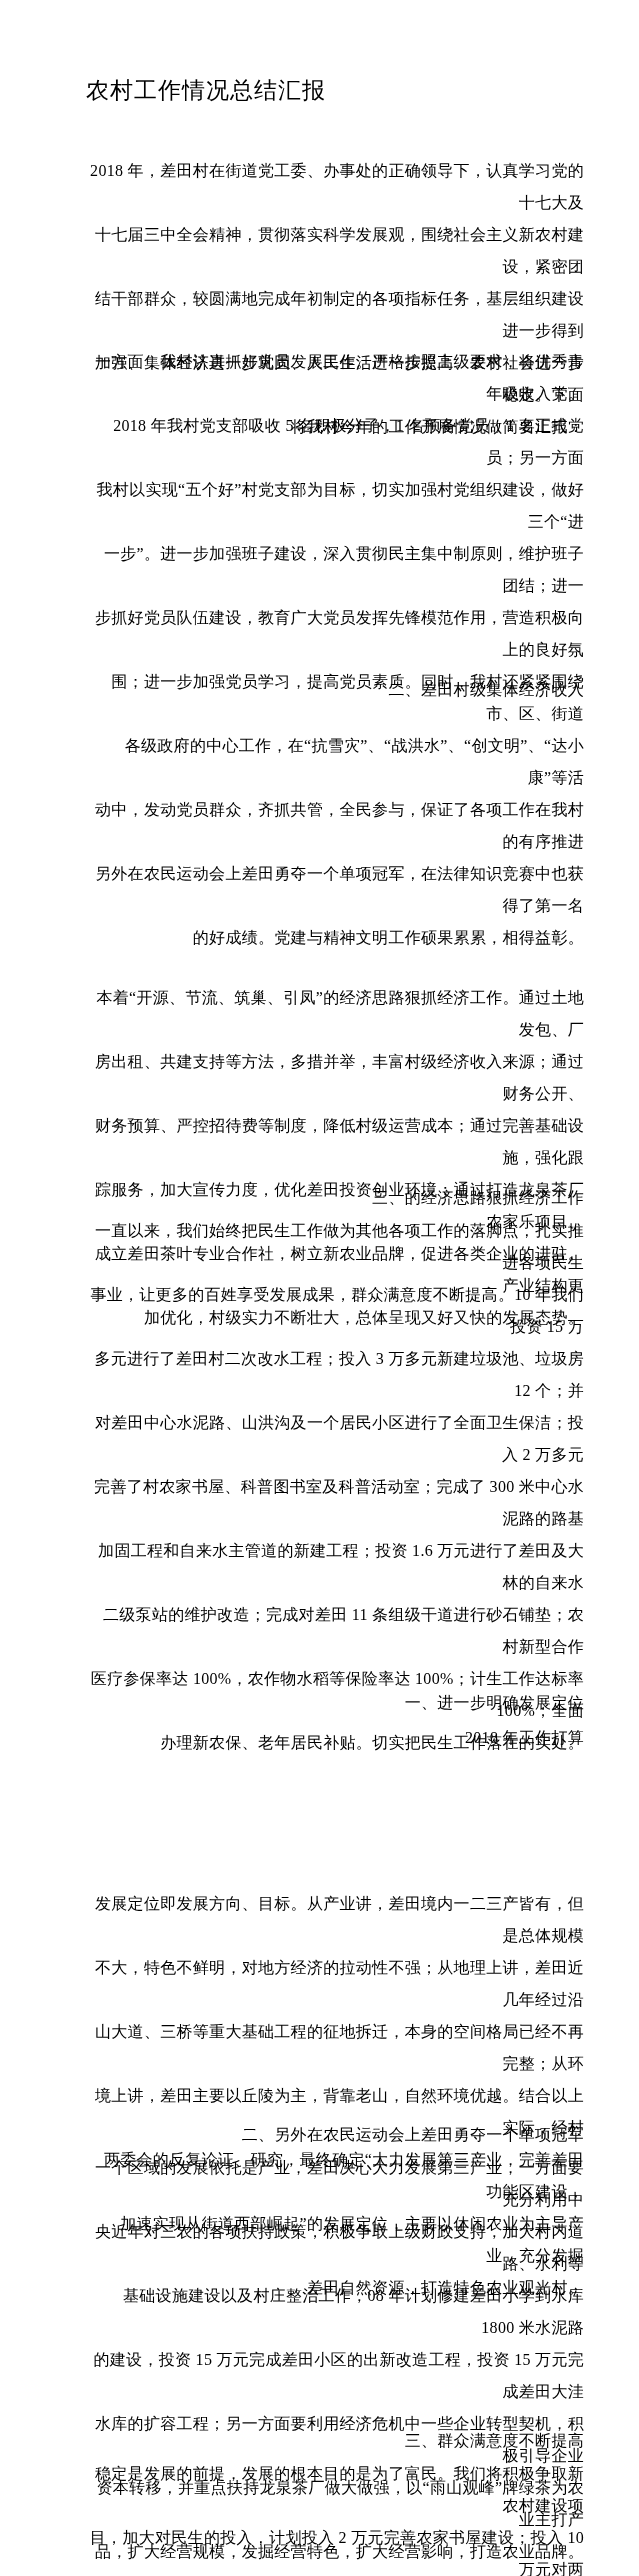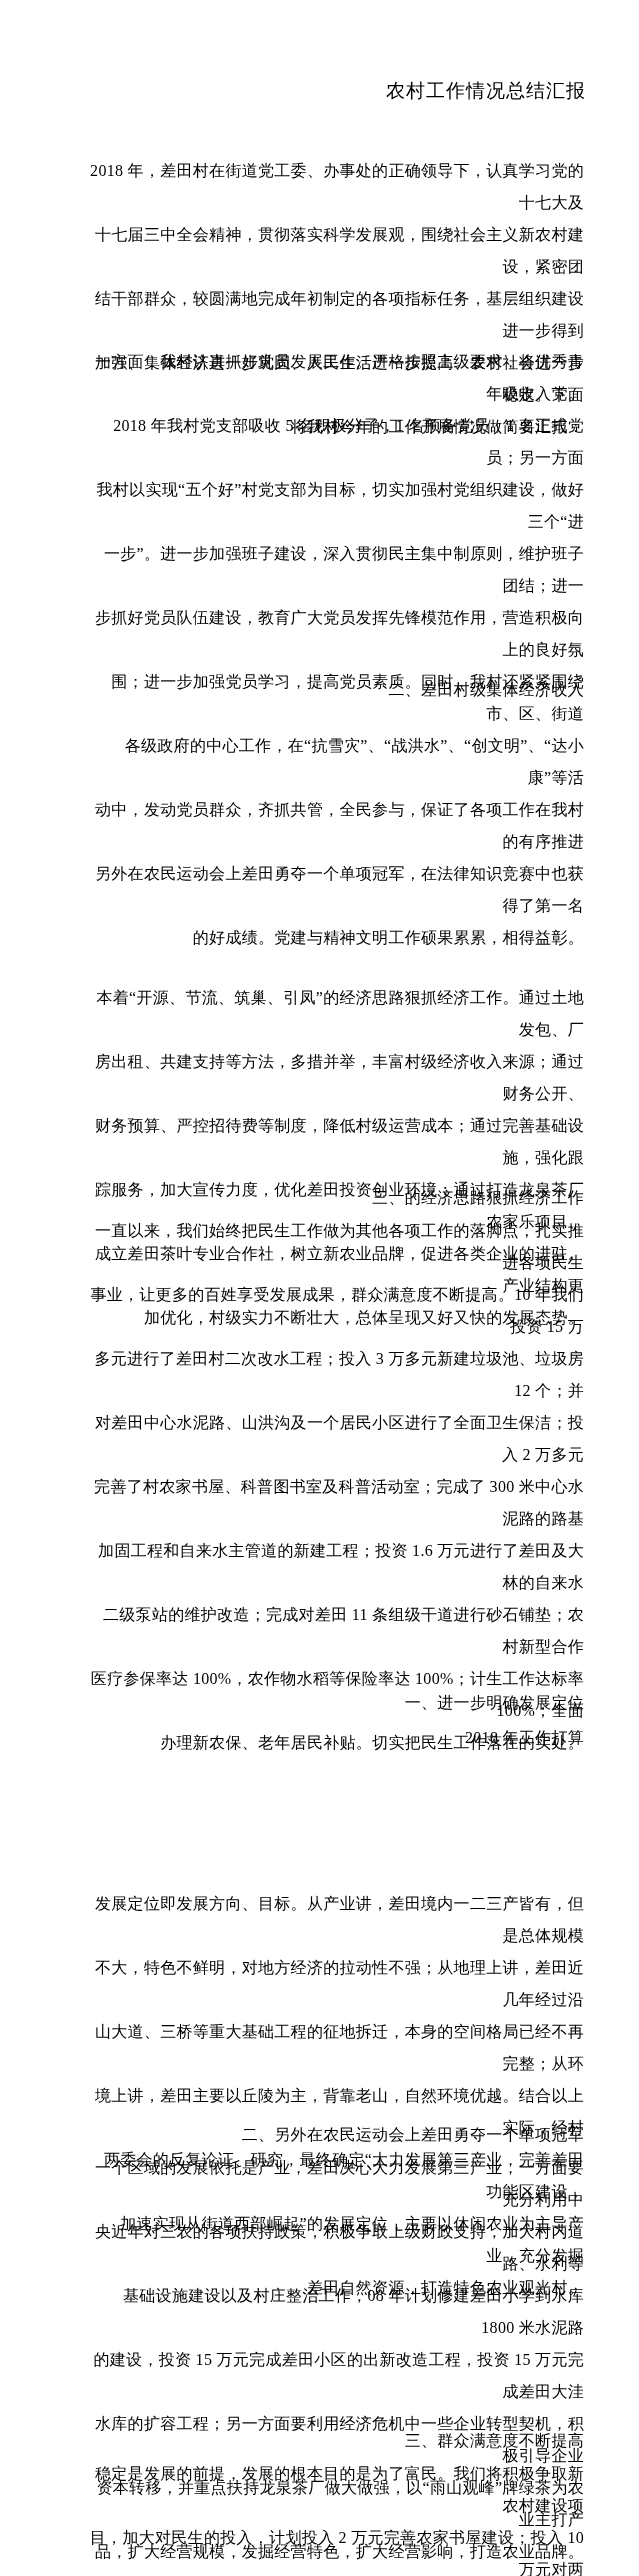--- a/index.html
+++ b/index.html
@@ -17,26 +17,26 @@
   .page {
     position: absolute;
     left: 0;
     top: 0;
     width: 639px;
     height: 3615px;
     background: #ffffff;
   }
   .doc-title {
     position: absolute;
-    left: 102px;
+    left: 86px;
     width: 484px;
     top: 77px;
-    font-size: 19px;
+    font-size: 23px;
     line-height: 27px;
-    text-align: right;
+    text-align: left;
     letter-spacing: 1px;
     white-space: pre-line;
   }
   .doc-line-block {
     position: absolute;
     left: 89px;
     width: 495px;
     font-size: 16px;
     line-height: 32px;
     white-space: pre-line;

